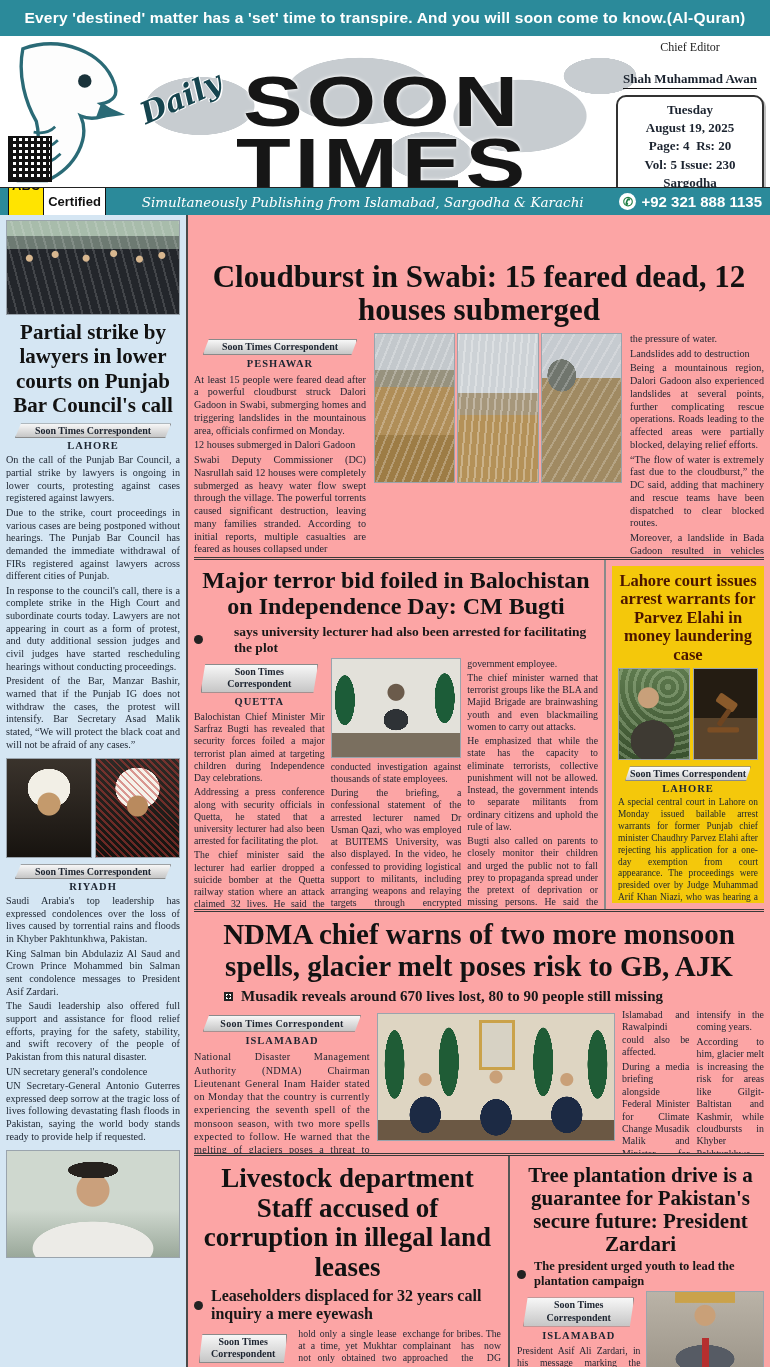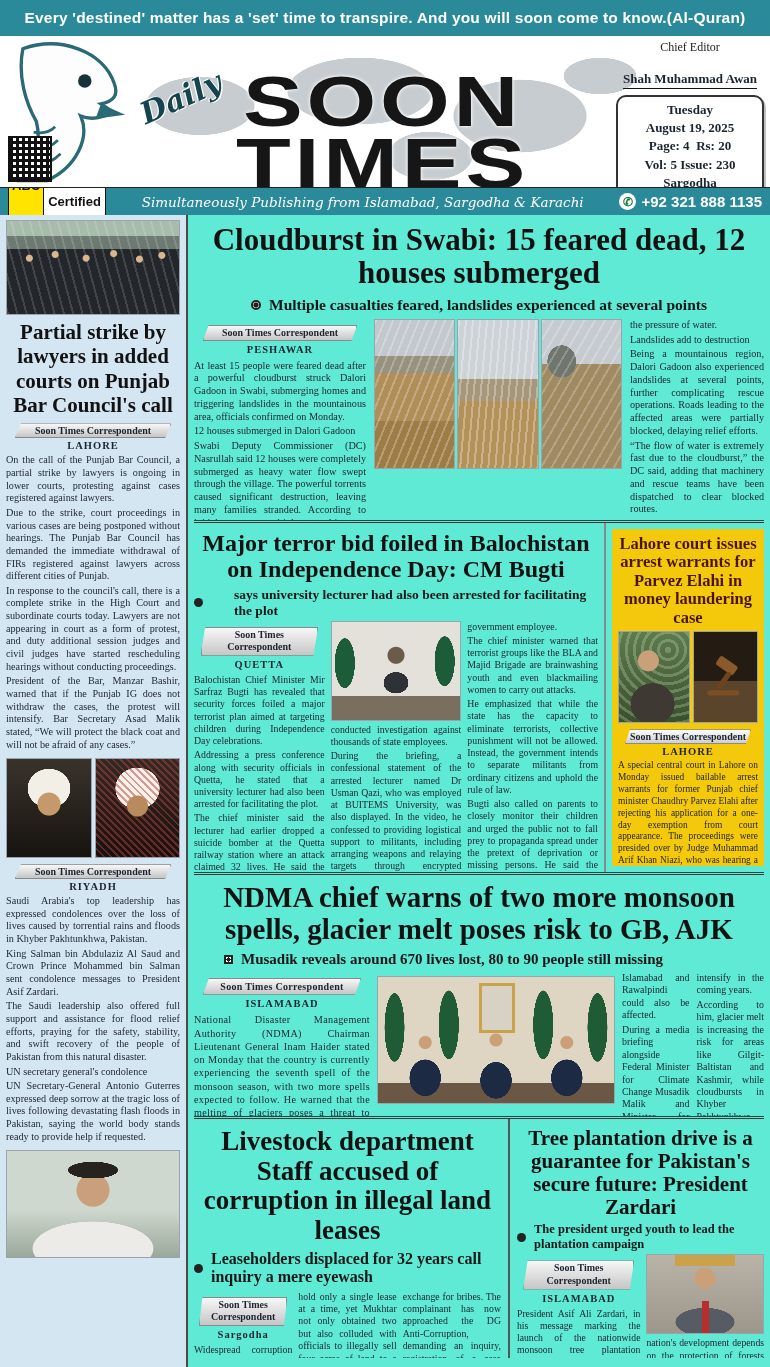--- a/index.html
+++ b/index.html
@@ -1,18 +1,18 @@
 <!DOCTYPE html>
 <html><head>
 <meta charset="utf-8">
 <style>
   * { margin:0; padding:0; box-sizing:border-box; }
   html,body { background:#888; }
   .page {
-    width:770px; height:1367px; margin:0 auto; background:#5eead4;
+    width:770px; height:1367px; margin:0 auto; background:#fca5a5;
     font-family:"Liberation Serif", serif; color:#1c2430; overflow:hidden; position:relative;
   }
   
   .top-banner {
     height:36px; background:#2b8a9a; color:#fff; display:flex; align-items:center; justify-content:center;
     font-family:"Liberation Sans", sans-serif; font-size:15.5px; font-weight:700; letter-spacing:.2px;
   }
   
   .masthead { height:152px; position:relative; background:#fff; overflow:hidden; border-bottom:1px solid #222; }
   .map-bg {
@@ -56,21 +56,21 @@
   .teal-strip { height:27px; background:#2b8a9a; display:flex; align-items:center; padding:0 8px; gap:10px; }
   .abc-badge { display:flex; font-family:"Liberation Sans", sans-serif; font-weight:700; font-size:13px; }
   .abc-yellow { background:#ffe400; color:#111; border:1px solid #111; padding:0 3px; }
   .abc-white  { background:#fff; color:#111; border:1px solid #111; border-left:none; padding:16px 4px; }
   .publishing { flex:1; text-align:center; color:#fff; font-family:"DejaVu Serif", serif; font-style:italic; font-size:13.5px; }
   .phone-wrap { display:flex; align-items:center; gap:5px; color:#fff; font-family:"Liberation Sans", sans-serif; font-weight:700; font-size:15px; }
   .wa-icon { width:17px; height:17px; border-radius:50%; background:#fff; color:#1f7d43; display:flex; align-items:center; justify-content:center; font-size:12px; line-height:1; }
   
   .page-body { display:flex; height:1152px; overflow:hidden; }
   .left-col { width:188px; background:#d5e6f3; border-right:2px solid #4a4a4a; padding:4px 6px; overflow:hidden; }
-  .main-col { flex:1; padding:0 6px; overflow:hidden; }
+  .main-col { flex:1; padding:0 6px; overflow:hidden;margin-top:37px; }
   
   .byline-bar {
     margin:6px auto 2px; width:90%; background:linear-gradient(#f7f7f7,#c6c6c6);
     border:1px solid #8a8a8a; text-align:center; font-size:10px; font-weight:700; padding:1px 0;
     clip-path:polygon(4% 0, 100% 0, 96% 100%, 0 100%);
   }
   .dateline { text-align:center; font-weight:700; font-size:10.5px; letter-spacing:1px; margin-bottom:3px; }
   .art-body p { text-align:justify; margin-bottom:2px; }
   .headline { font-weight:700; color:#121212; text-align:center; }
   .subhead { display:flex; align-items:center; justify-content:center; gap:8px; font-weight:700; color:#171717; }
@@ -261,21 +261,21 @@
       <span>+92 321 888 1135</span>
     </div>
   </div>
 
   <div class="page-body">
 
     <aside class="left-col">
 
       <div>
         <div class="photo photo-lawyers"></div>
-        <div class="headline">Partial strike by lawyers in added courts on Punjab Bar Council's call</div>
+        <div class="headline">Partial strike by lawyers in lower courts on Punjab Bar Council's call</div>
         <div class="byline-bar">Soon Times Correspondent</div>
         <div class="dateline">LAHORE</div>
         <div class="art-body">
           <p>On the call of the Punjab Bar Council, a partial strike by lawyers is ongoing in lower courts, protesting against cases registered against lawyers.</p>
           <p>Due to the strike, court proceedings in various cases are being postponed without hearings. The Punjab Bar Council has demanded the immediate withdrawal of FIRs registered against lawyers across different cities of Punjab.</p>
           <p>In response to the council's call, there is a complete strike in the High Court and subordinate courts today. Lawyers are not appearing in court as a form of protest, and duty additional session judges and civil judges have started rescheduling hearings without conducting proceedings.</p>
           <p>President of the Bar, Manzar Bashir, warned that if the Punjab IG does not withdraw the cases, the protest will intensify. Bar Secretary Asad Malik stated, “We will protect the black coat and will not be afraid of any cases.”</p>
         </div>
       </div>
 
@@ -299,24 +299,20 @@
         <div class="photo photo-rana"></div>
 
       </div>
 
     </aside>
 
     <main class="main-col">
 
       <section class="sec-cloudburst">
         <div class="headline">Cloudburst in Swabi: 15 feared dead, 12 houses submerged</div>
-        <div class="subhead">
-          <span class="b-ring"></span>
-          <span>Multiple casualties feared, landslides experienced at several points</span>
-        </div>
         <div class="cb-row">
           <div class="cb-col1">
             <div class="byline-bar">Soon Times Correspondent</div>
             <div class="dateline">PESHAWAR</div>
             <div class="art-body">
               <p>At least 15 people were feared dead after a powerful cloudburst struck Dalori Gadoon in Swabi, submerging homes and triggering landslides in the mountainous area, officials confirmed on Monday.</p>
               <p>12 houses submerged in Dalori Gadoon</p>
               <p>Swabi Deputy Commissioner (DC) Nasrullah said 12 houses were completely submerged as heavy water flow swept through the village. The powerful torrents caused significant destruction, leaving many families stranded. According to initial reports, multiple casualties are feared as houses collapsed under</p>
             </div>
           </div>

